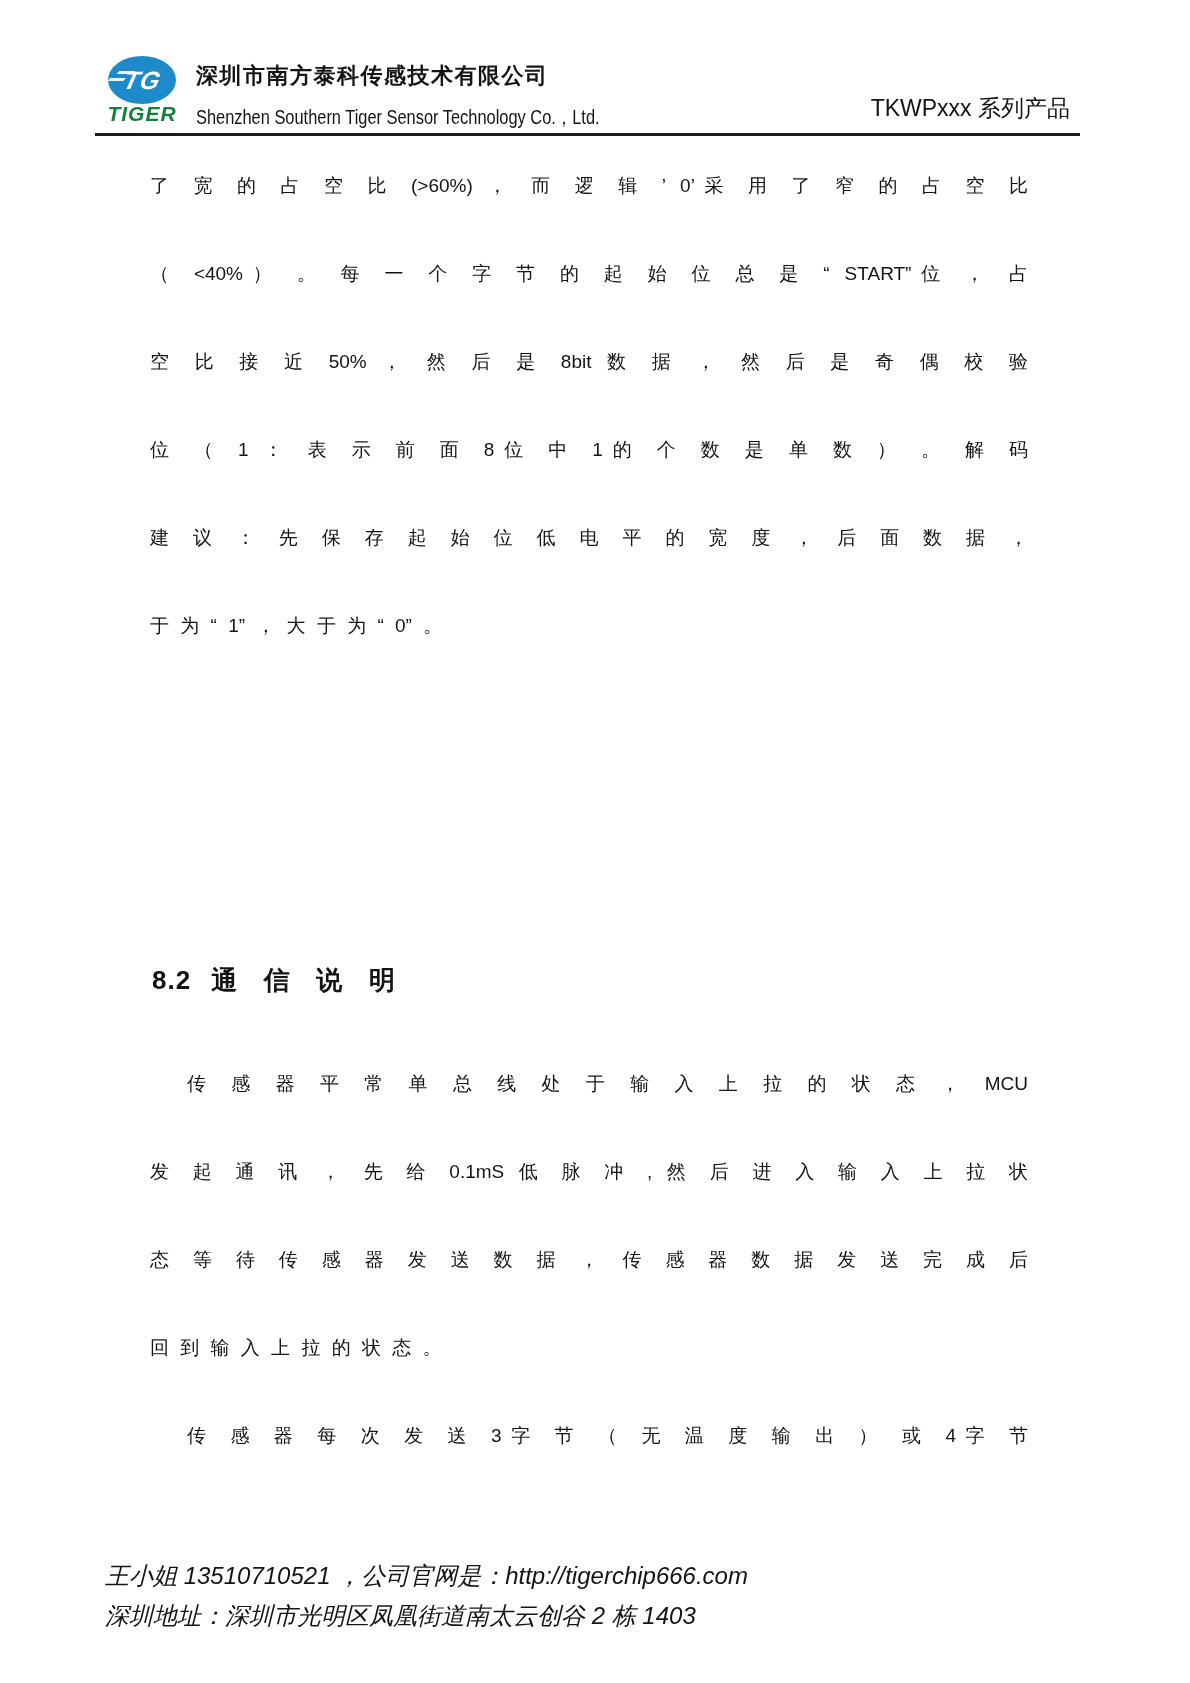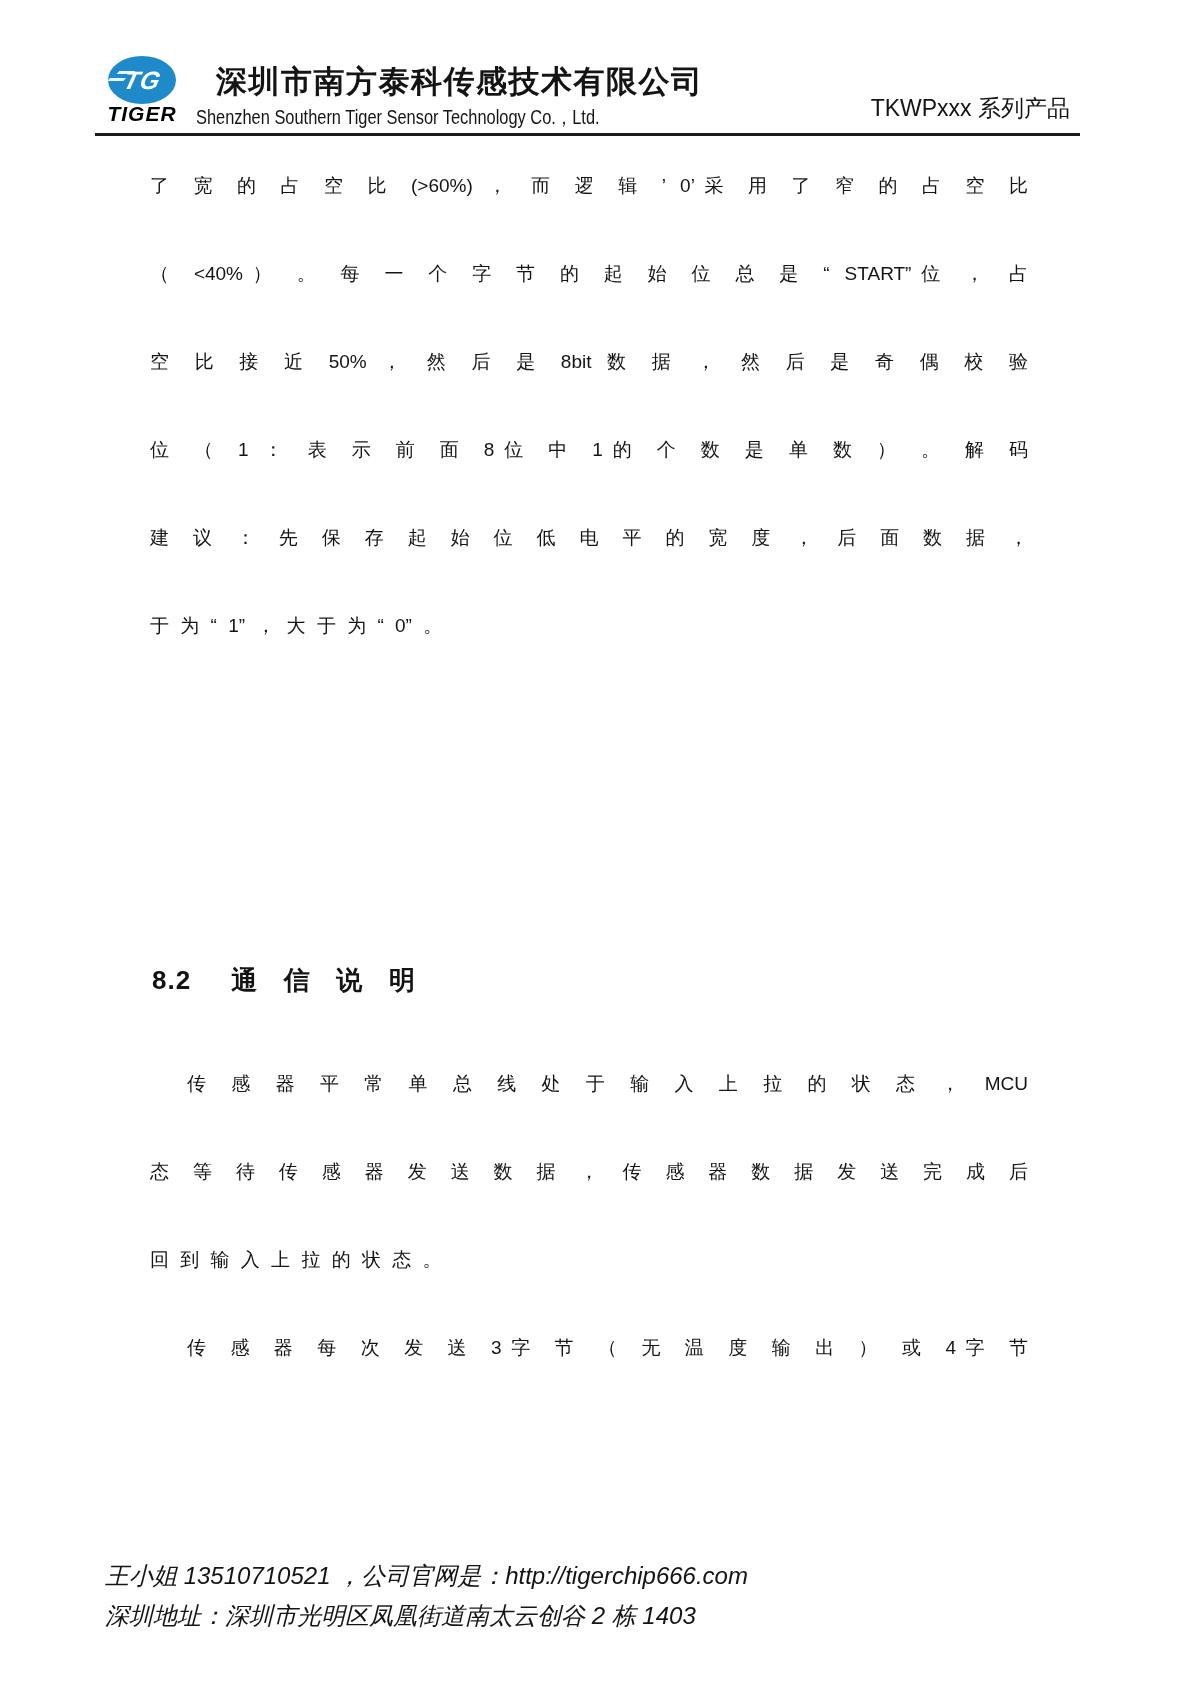--- a/index.html
+++ b/index.html
@@ -20,22 +20,22 @@
   }
   .logo-ellipse::before {
     content:""; position:absolute; left:10px; top:15px; width:16px; height:3px;
     background:#ffffff; transform:skewX(-42deg); box-shadow:-3px 7px 0 #ffffff; opacity:.9;
   }
   .logo-word {
     position:absolute; left:98px; top:102px; width:88px; text-align:center;
     font-style:italic; font-weight:bold; font-size:21px; letter-spacing:1px;
   }
   .company-cn {
-    position:absolute; left:196px; top:61px; font-size:31px; font-weight:bold;
-    letter-spacing:1.5px; white-space:nowrap;margin-left:20px;
+    position:absolute; left:196px; top:61px; font-size:22px; font-weight:bold;
+    letter-spacing:1.5px; white-space:nowrap;
   }
   .company-en {
     position:absolute; left:196px; top:103px; font-size:20.5px; white-space:nowrap;
     transform:scaleX(.80); transform-origin:left center; letter-spacing:0;
   }
   .series {
     position:absolute; right:120px; top:93px; font-size:23px; white-space:nowrap;
   }
   .rule {
     position:absolute; left:95px; top:133px; width:985px; height:0;
@@ -49,37 +49,37 @@
     height:88px; font-size:19px; line-height:52px;
     text-align:justify; text-align-last:justify;
     word-break:keep-all; white-space:normal;
   }
   .line.left { text-align-last:left; word-spacing:6px; }
   .line.indent { text-indent:37px; }
   .section {
     position:absolute; left:152px; top:963px; margin:0;
     font-size:26px; font-weight:bold; letter-spacing:1px;
   }
-  .section .num { margin-right:40px; }
+  .section .num { margin-right:20px; }
   .section .ttl { word-spacing:9px;font-family:Liberation Mono, monospace; }
   
   .footer {
     position:absolute; left:105px; top:1556px;
     font-size:24px; line-height:40px; white-space:nowrap;font-style:italic;
   }
 </style>
 </head>
 <body>
 
 <div class="page">
 
   <div class="logo-ellipse" style="background: rgb(31, 138, 201);">
     <span class="tg">TG</span>
   </div>
-  <div class="logo-word" style="color: #000000;">TIGER</div>
+  <div class="logo-word" style="color: #15803d;">TIGER</div>
 
   <div class="company-cn">深圳市南方泰科传感技术有限公司</div>
   <div class="company-en">Shenzhen Southern Tiger Sensor Technology Co.，Ltd.</div>
   <div class="series">TKWPxxx 系列产品</div>
 
   <div class="rule"></div>
 
   <div class="para" id="para1">
       <div class="line">了 宽 的 占 空 比 (&gt;60%) ， 而 逻 辑 ’ 0’采 用 了 窄 的 占 空 比</div>
       <div class="line">（ &lt;40%） 。 每 一 个 字 节 的 起 始 位 总 是 “ START”位 ， 占</div>
@@ -88,20 +88,21 @@
       <div class="line">建 议 ： 先 保 存 起 始 位 低 电 平 的 宽 度 ， 后 面 数 据 ，</div>
       <div class="line left">于 为 “ 1” ， 大 于 为 “ 0” 。</div>
     </div>
 
   <h2 class="section">
     <span class="num">8.2</span><span class="ttl">通 信 说 明</span>
   </h2>
 
   <div class="para" id="para2">
       <div class="line indent">传 感 器 平 常 单 总 线 处 于 输 入 上 拉 的 状 态 ， MCU</div>
+      <div class="line">发 起 通 讯 ， 先 给 0.1mS 低 脉 冲 , 然 后 进 入 输 入 上 拉 状</div>
       <div class="line">态 等 待 传 感 器 发 送 数 据 ， 传 感 器 数 据 发 送 完 成 后</div>
       <div class="line left">回 到 输 入 上 拉 的 状 态 。</div>
       <div class="line indent">传 感 器 每 次 发 送 3字 节 （ 无 温 度 输 出 ） 或 4字 节</div>
     </div>
 
   <div class="footer">
     <div>王小姐 13510710521 ，公司官网是：http://tigerchip666.com</div>
     <div>深圳地址：深圳市光明区凤凰街道南太云创谷 2 栋 1403</div>
   </div>
 

